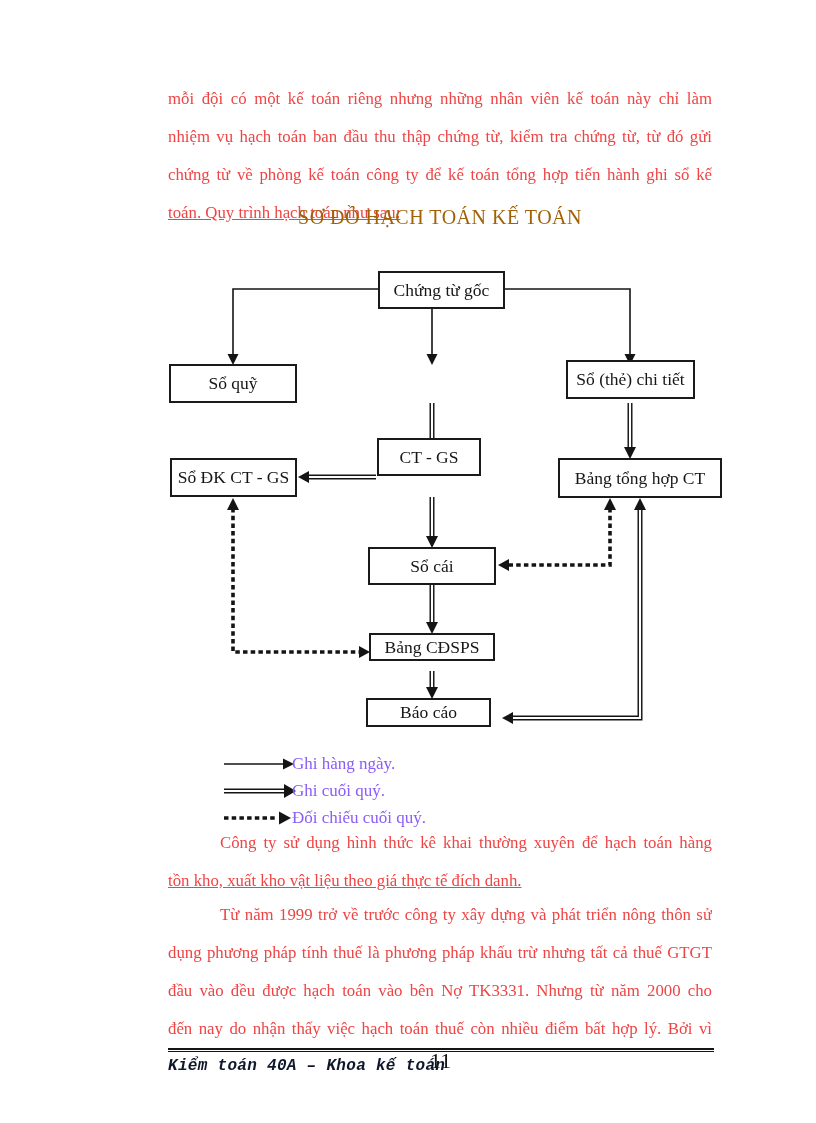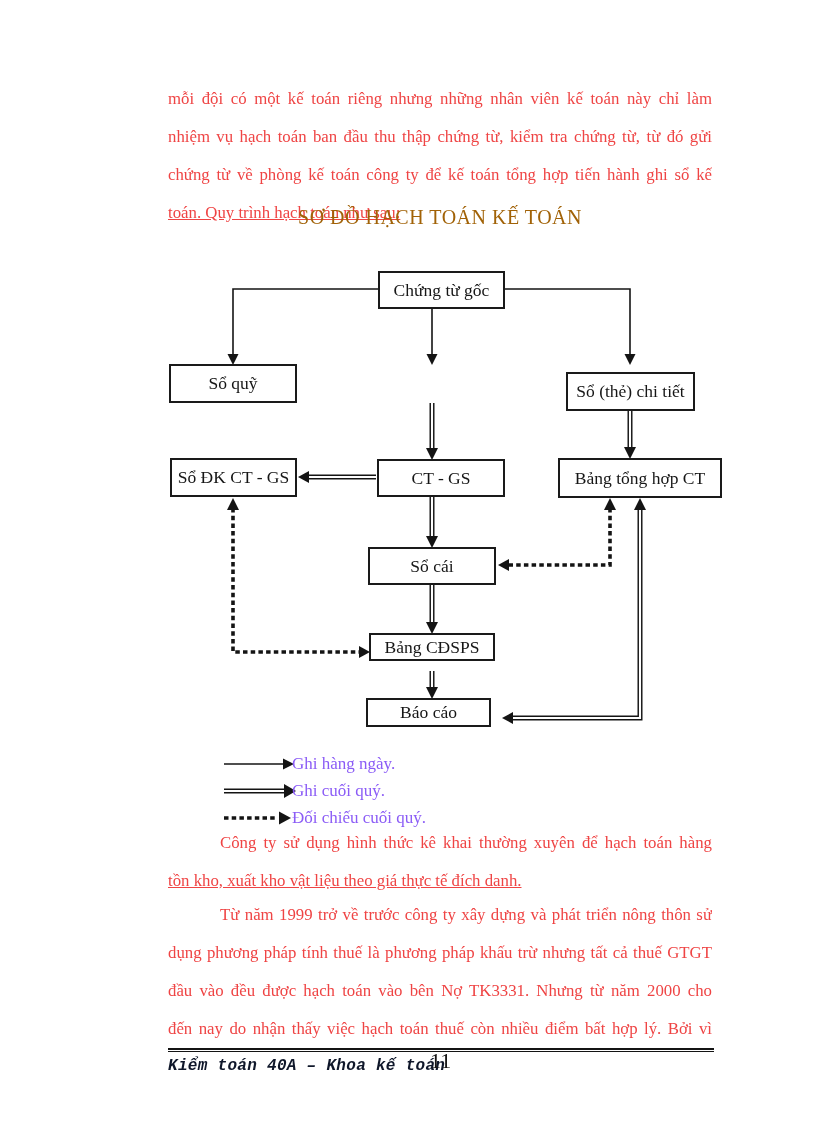--- a/index.html
+++ b/index.html
@@ -143,23 +143,23 @@
       <polygon class="hd" points="284,784 284,798 296,791"></polygon>
     </g>
     <g>
       <path class="da" d="M 224 818 H 277"></path>
       <polygon class="hd" points="279,811.5 279,824.5 291,818"></polygon>
     </g>
   </svg>
 
   <div class="node" style="left:378px;top:271px;width:127px;height:38px">Chứng từ gốc</div>
   <div class="node" style="left:169px;top:364px;width:128px;height:39px">Sổ quỹ</div>
-  <div class="node" style="left:566px;top:372px;width:129px;height:39px">Sổ (thẻ) chi tiết</div>
+  <div class="node" style="left:566px;top:360px;width:129px;height:39px">Sổ (thẻ) chi tiết</div>
   <div class="node" style="left:170px;top:458px;width:127px;height:39px">Sổ ĐK CT - GS</div>
-  <div class="node" style="left:377px;top:459px;width:128px;height:38px">CT - GS</div>
+  <div class="node" style="left:377px;top:438px;width:104px;height:38px">CT - GS</div>
   <div class="node" style="left:558px;top:458px;width:164px;height:40px">Bảng tổng hợp CT</div>
   <div class="node" style="left:368px;top:547px;width:128px;height:38px">Sổ cái</div>
   <div class="node" style="left:369px;top:633px;width:126px;height:28px">Bảng CĐSPS</div>
   <div class="node" style="left:366px;top:698px;width:125px;height:29px">Báo cáo</div>
 
   <div class="legend-label" style="top:752px">Ghi hàng ngày.</div>
   <div class="legend-label" style="top:779px">Ghi cuối quý.</div>
   <div class="legend-label" style="top:806px">Đối chiếu cuối quý.</div>
 
   <div class="para" style="top:824px">

